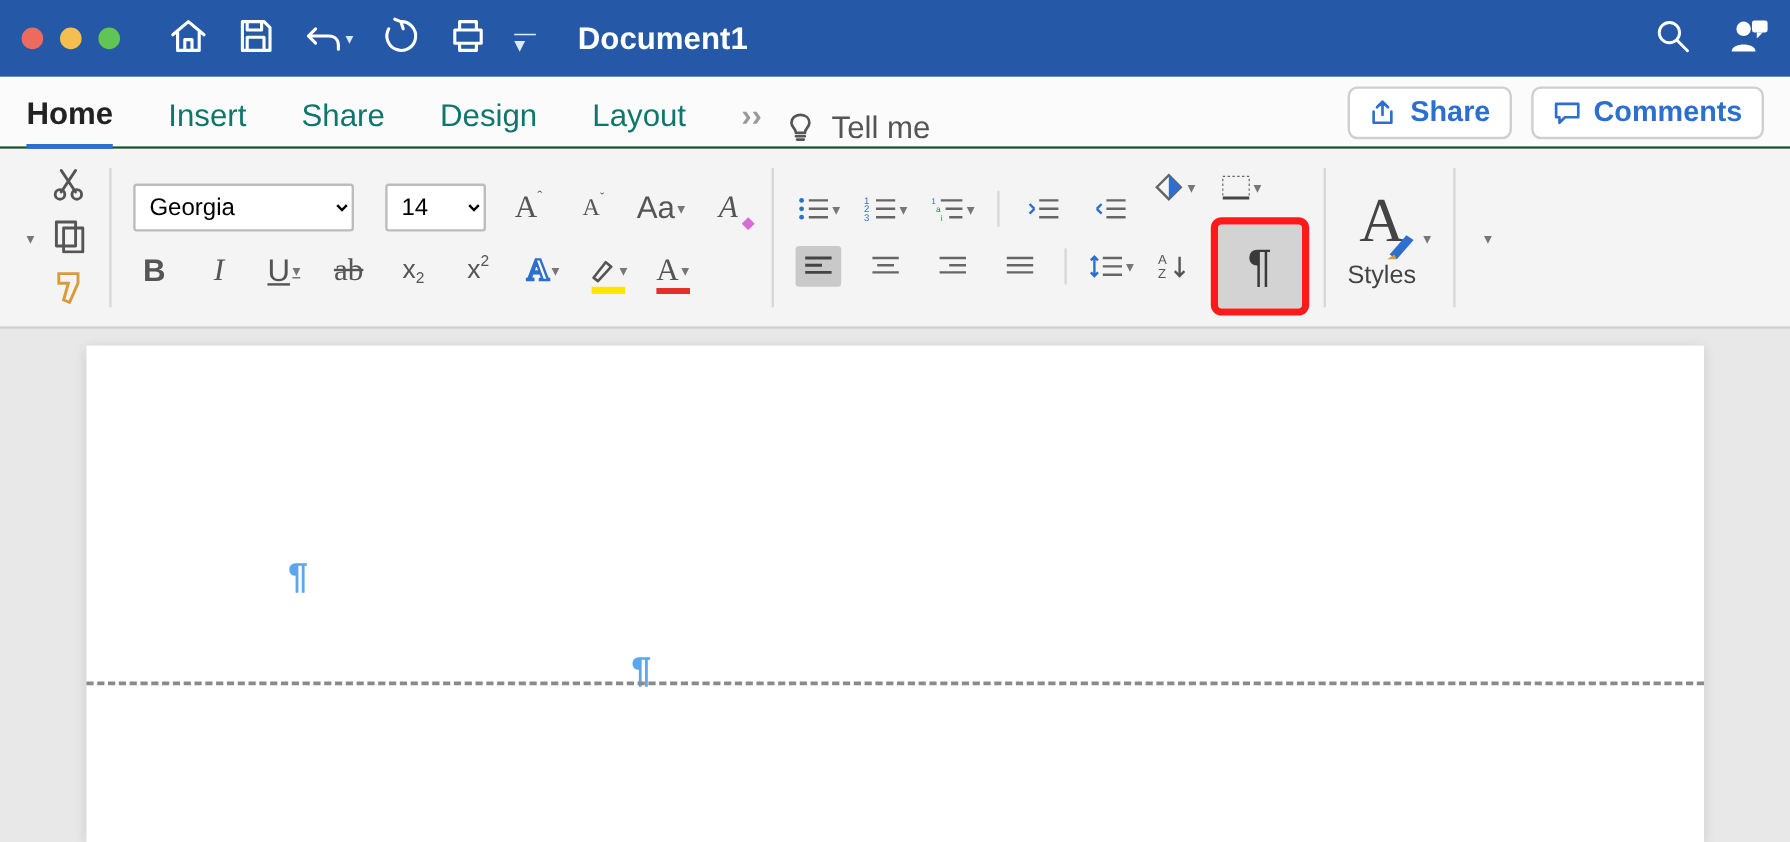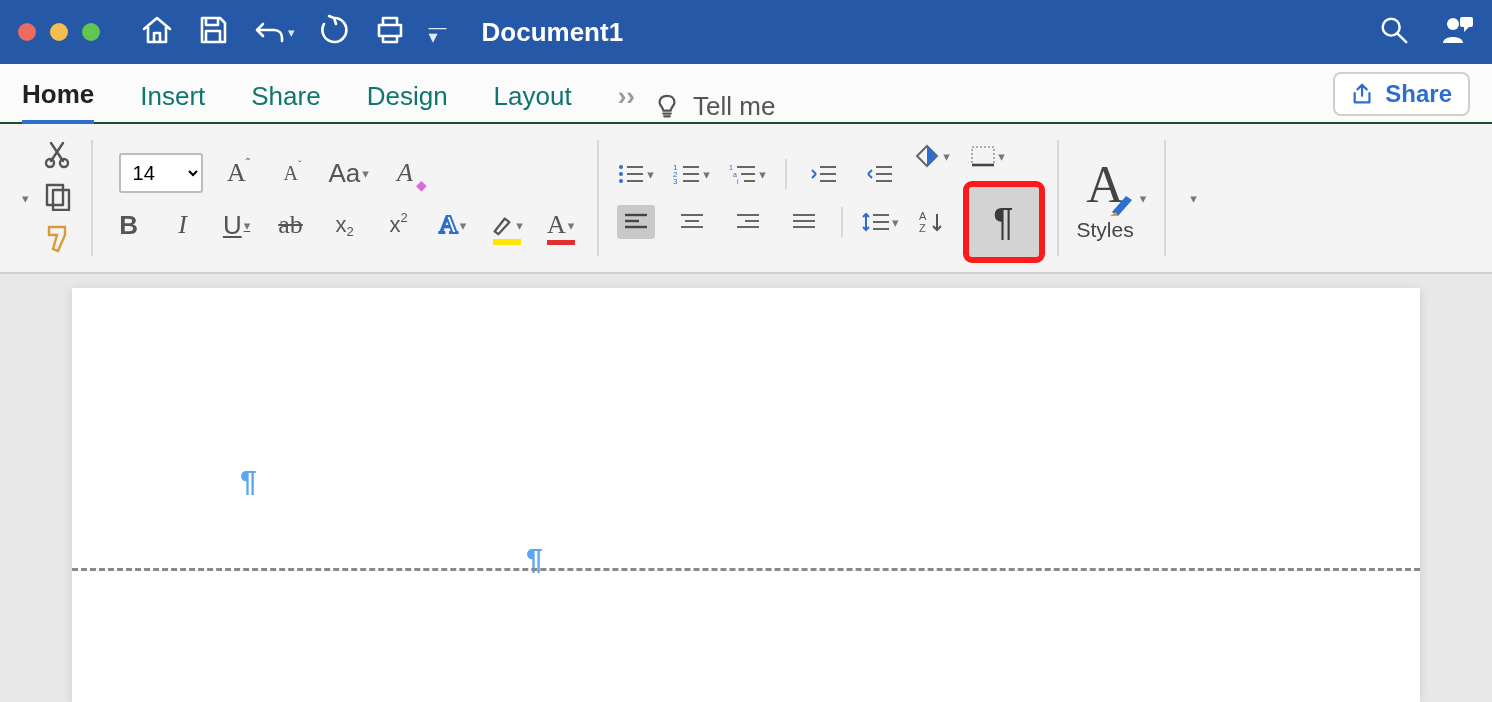--- a/index.html
+++ b/index.html
@@ -135,20 +135,26 @@
       </svg>
     <span>Tell me</span>
   </div>
   <div class="tabs-right">
     <div class="pill">
       <svg viewBox="0 0 26 26" width="24" height="24">
           <path class="bl" d="M4 12 V22 H20 V12 M12 3 V15 M12 3 L7 8 M12 3 L17 8"></path>
         </svg>
       <span>Share</span>
     </div>
+    <div class="pill">
+      <svg viewBox="0 0 26 26" width="24" height="24">
+          <path class="bl" d="M3 5 H23 V17 H11 L6 22 V17 H3 Z"></path>
+        </svg>
+      <span>Comments</span>
+    </div>
   </div>
 </div>
 
 <div class="ribbon">
 
   <div class="group">
     <span class="chev" style="align-self:center;margin-left:4px;">▾</span>
     <div class="small-stack" style="margin-left:14px;">
       <span>
         <svg viewBox="0 0 30 30" width="30" height="30">
@@ -169,20 +175,23 @@
           </svg>
       </span>
     </div>
   </div>
 
   <div class="sep"></div>
 
   <div class="group">
     <div class="col">
       <div class="row">
+        <select class="font">
+          <option>Georgia</option>
+        </select>
         <select class="size">
           <option>14</option>
         </select>
         <div class="fbtn" style="font-family:serif;">A<span style="font-size:13px;position:relative;top:-10px;">ˆ</span></div>
         <div class="fbtn" style="font-family:serif;font-size:20px;">A<span style="font-size:11px;position:relative;top:-8px;">ˇ</span></div>
         <div class="fbtn">Aa <span class="chev">▾</span></div>
         <div class="fbtn" style="position:relative;">
           <span style="font-style:italic;font-family:serif;">A</span>
           <span style="position:absolute;right:-4px;bottom:-2px;color:#d86bd8;font-size:14px;">◆</span>
         </div>

